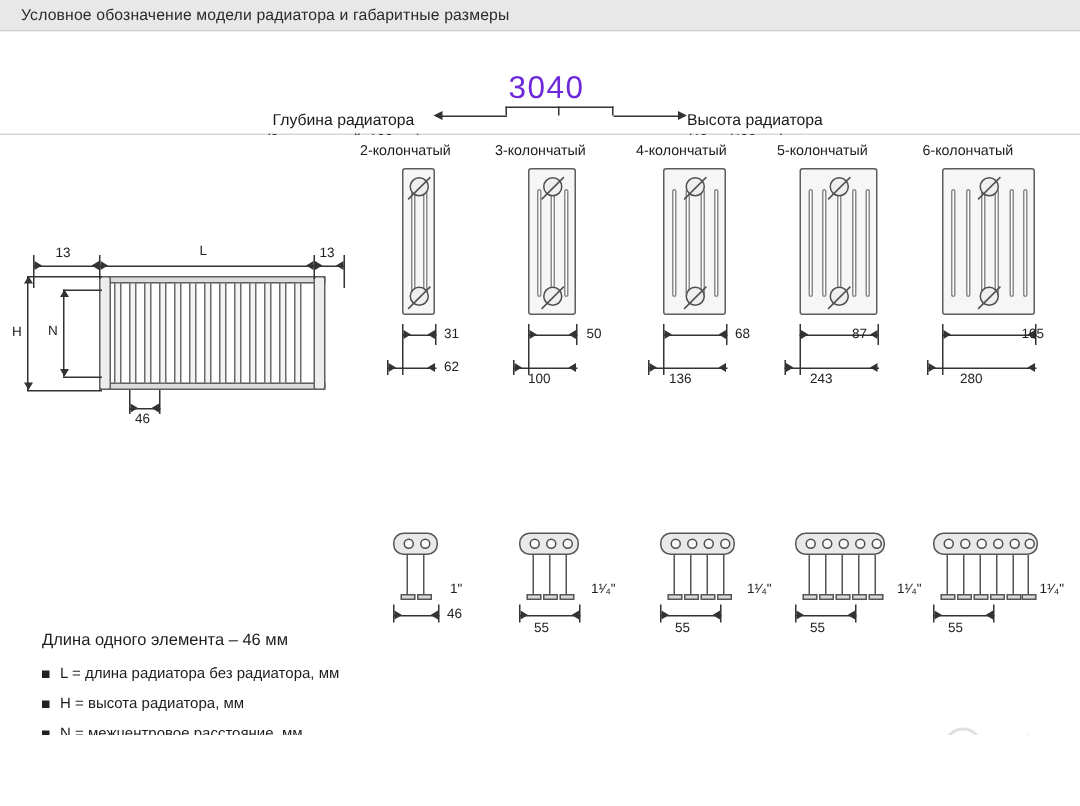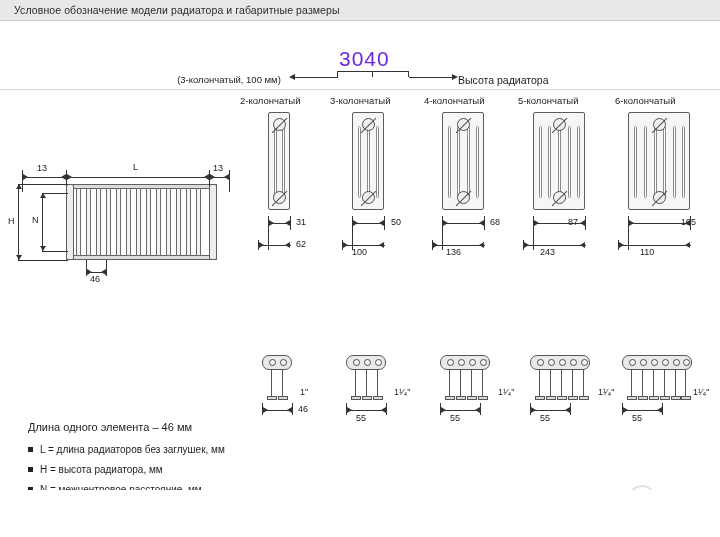--- a/index.html
+++ b/index.html
@@ -121,20 +121,21 @@
   <div id="code-tick-left"></div>
   <div id="code-tick-mid"></div>
   <div id="code-tick-right"></div>
 
   <div id="lead-left-h"></div>
   <div id="lead-left-arrow"></div>
   <div id="lead-right-h"></div>
   <div id="lead-right-arrow"></div>
 
   <div id="depth-label">
+    <span class="lbl-strong">Глубина радиатора</span>
     <span class="lbl-sub">(3-колончатый, 100 мм)</span>
   </div>
   <div id="height-label">
     <span class="lbl-strong">Высота радиатора</span>
     <span class="lbl-sub">(40 см/400 мм)</span>
   </div>
 </div>
 
 <div id="main">
 
@@ -199,21 +200,21 @@
     <div class="dimline" style="left:96px;top:110px;width:1px;height:16px;"></div>
     <div class="dimline" style="left:76px;top:122px;width:21px;height:1px;"></div>
     <div class="arrow-r" style="left:77px;top:119px;"></div>
     <div class="arrow-l" style="left:91px;top:119px;"></div>
     <div class="dimtxt" style="left:80px;top:124px;">46</div>
   </div>
 
   <div id="legend">
     <div class="hdr">Длина одного элемента – 46 мм</div>
 
-    <div class="row tight">L = длина радиаторов без заглушек, мм</div>
+    <div class="row tight">L = длина радиатора без радиатора, мм</div>
 
     <div class="row" style="margin-top:6px">H = высота радиатора, мм</div>
 
     <div class="row" style="margin-top:6px">N = межцентровое расстояние, мм</div>
     <div class="sub">для 2-колончатых радиаторов: N = H – 58 мм</div>
     <div class="sub">для 3-6-колончатых радиаторов: N = H – 66 мм</div>
 
   </div>
 
   <div class="col-head" style="left:240px">2-колончатый</div>
@@ -419,21 +420,21 @@
   <div class="dimline" style="left:690px;top:126px;width:1px;height:14px;"></div>
   <div class="dimline" style="left:628px;top:133px;width:63px;height:1px;"></div>
   <div class="arrow-r" style="left:629px;top:130px;"></div>
   <div class="arrow-l" style="left:685px;top:130px;"></div>
   <div class="dimtxt" style="left:681px;top:127px;">105</div>
 
   <div class="dimline" style="left:618px;top:150px;width:1px;height:10px;"></div>
   <div class="dimline" style="left:618px;top:155px;width:73px;height:1px;"></div>
   <div class="arrow-r" style="left:619px;top:152px;"></div>
   <div class="arrow-l" style="left:685px;top:152px;"></div>
-  <div class="dimtxt" style="left:640px;top:157px;">110</div>
+  <div class="dimtxt" style="left:640px;top:157px;">280</div>
 
   <div class="connview" style="left:622px;">
     <div class="cn-block" style="width:70px;">
       <div class="cn-dot" style="left:6px;"></div>
       <div class="cn-dot" style="left:17px;"></div>
       <div class="cn-dot" style="left:28px;"></div>
       <div class="cn-dot" style="left:39px;"></div>
       <div class="cn-dot" style="left:50px;"></div>
       <div class="cn-dot" style="left:60px;"></div>
     </div>

